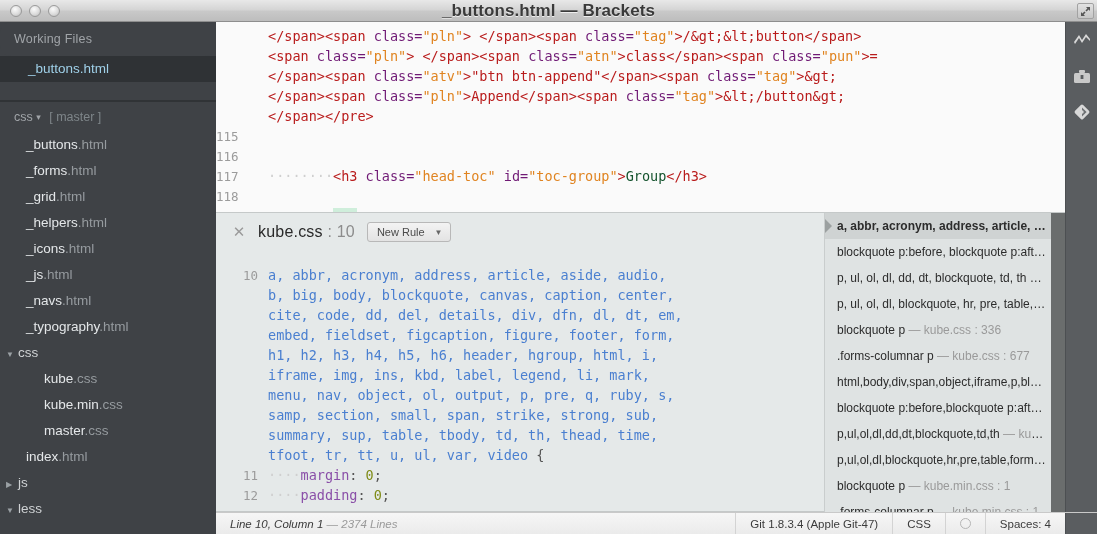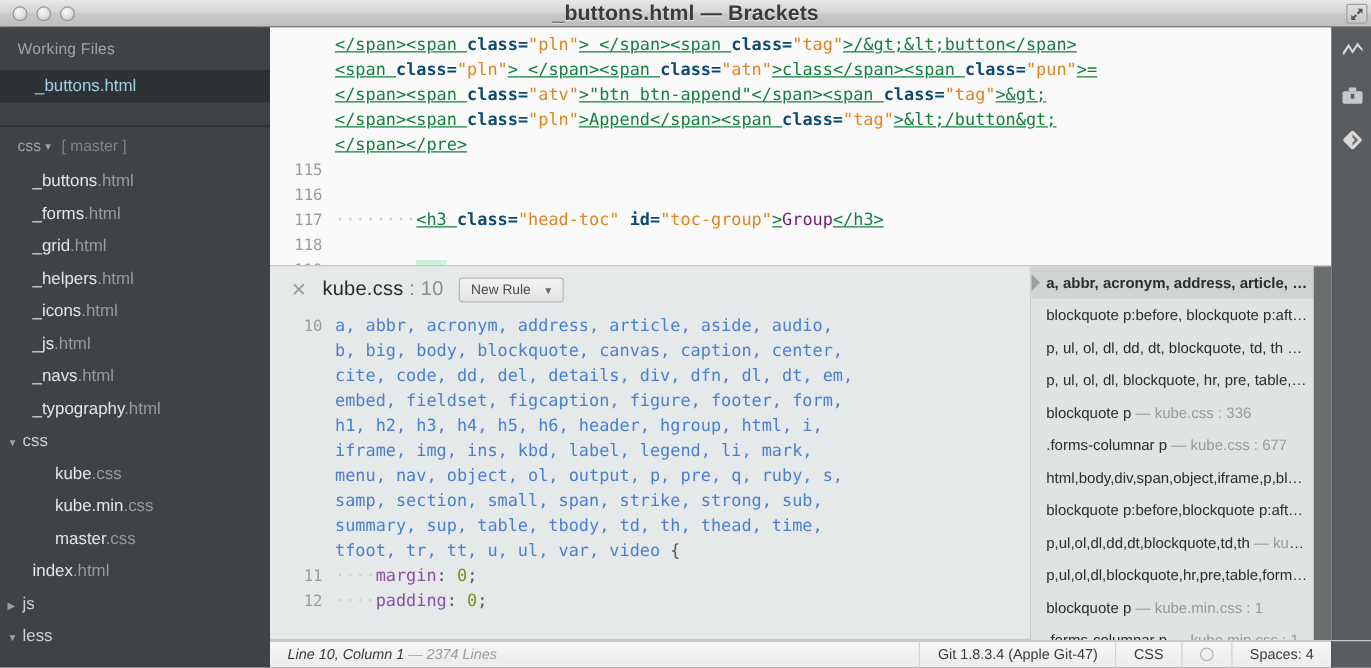--- a/index.html
+++ b/index.html
@@ -89,25 +89,25 @@
   
   .editor {
     position:absolute; left:216px; top:22px; width:849px; height:490px;
     background:#fafafa; overflow:hidden;
   }
   .code-top {
     position:relative; height:190px; background:#fafafa;
     padding-top:4px;
   }
   .cline { height:20px; line-height:20px; white-space:pre; font-family:"DejaVu Sans Mono","Liberation Mono",monospace; font-size:13.5px; }
-  .gut { display:inline-block; width:52px; text-align:right; color:#9b9b9b; font-size:12.5px; padding-right:10px; }
-  .tagc { color:#15803d;text-decoration:underline; }
-  .atnc { color:#0c4a6e;font-weight:bold; }
+  .gut { display:inline-block; width:52px; color:#9b9b9b; font-size:12.5px; padding-right:10px; }
+  .tagc { color:#b91c1c; }
+  .atnc { color:#701a75; }
   .atvc { color:#e08421; }
-  .plnc { color:#701a75; }
+  .plnc { color:#14532d; }
   .indent { color:#cfcfcf; }
   .hl { background:#cfeedb; }
 
   
   .inline {
     position:absolute; left:0; top:190px; width:849px; height:300px;
     background:#e5e9e9;
     border-top:1px solid #c5c9c9; border-bottom:1px solid #c5c9c9;
   }
   .inline-head { height:38px; display:flex; align-items:center; padding-left:12px; }
@@ -115,21 +115,21 @@
   .inline-title { font-size:16px; color:#2a2a2a; margin-left:8px; letter-spacing:.2px; }
   .inline-title .ln { color:#8c8c8c; }
   .newrule {
     margin-left:12px; font-size:11px; color:#4a4a4a;
     background:linear-gradient(to bottom,#f3f3f3,#e3e3e3);
     border:1px solid #b8b8b8; border-radius:3px;
     padding:3px 7px 3px 9px; display:flex; align-items:center; gap:10px;
   }
   .newrule .dd { font-size:8px; color:#666; }
 
-  .inline-body { position:absolute; left:0; top:38px; width:608px; height:262px; overflow:hidden; }
+  .inline-body { position:absolute; left:0; top:52px; width:608px; height:262px; overflow:hidden; }
   .csline { height:20px; line-height:20px; white-space:pre; font-family:"DejaVu Sans Mono","Liberation Mono",monospace; font-size:13.5px; }
   .csgut { display:inline-block; width:52px; text-align:right; color:#9b9b9b; font-size:12.5px; padding-right:10px; }
   .sel-css { color:#4a7fd0; }
   .prop { color:#8a4fa8; }
   .num { color:#7f8c17; }
   .brace { color:#555; }
 
   .inline-sep { position:absolute; left:608px; top:0; width:1px; height:300px; background:#c9cdcd; }
 
   .rellist { position:absolute; left:609px; top:0; width:240px; height:300px; background:#dfe3e3; overflow:hidden; }

